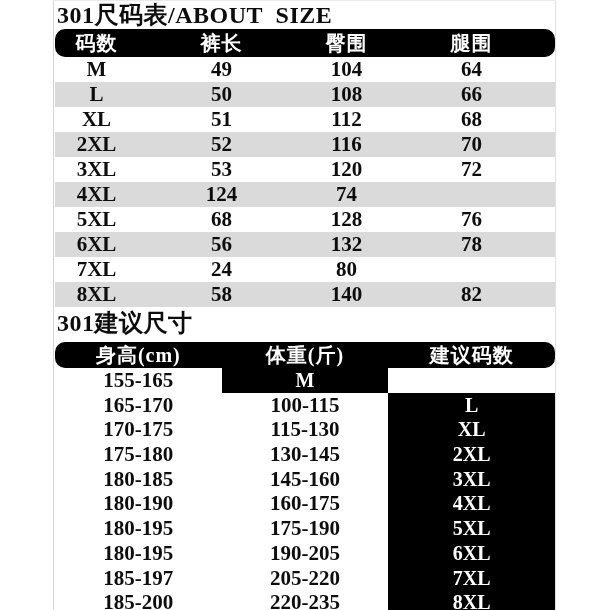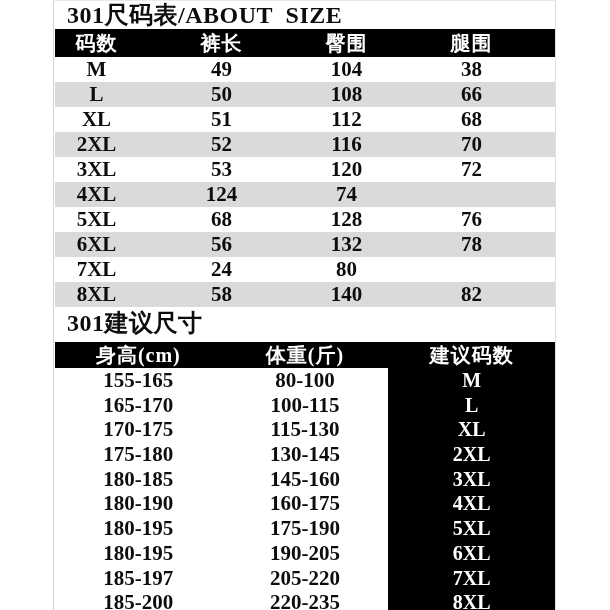--- a/index.html
+++ b/index.html
@@ -26,30 +26,31 @@
     position: absolute;
     left: 55px;
     top: 0;
     width: 500px;
   }
 
   .title {
     height: 29px;
     line-height: 30px;
     font-size: 24px;
-    padding-left: 12px;
+    padding-left: 2px;
     white-space: pre;
     letter-spacing: 0.5px;
   }
   .title2 { height: 21px; line-height: 32px; }
 
   .t-header {
     background: #000000;
     color: #ffffff;
     font-size: 20px;
+    border-radius: 10px;
   }
   .t-header.t1 { height: 28px; line-height: 28px; }
   .t-header.t2 { height: 26px; line-height: 26px; display: grid; grid-template-columns: repeat(3, 1fr); margin-top: 14px; }
 
   .t1-grid {
     position: relative;
     left: -21px;
     display: grid;
     grid-template-columns: repeat(4, 1fr);
     height: 100%;
@@ -88,21 +89,21 @@
         <div class="hcell">臀围</div>
         <div class="hcell">腿围</div>
       </div>
     </div>
 
     <div class="t1-row">
       <div class="t1-grid">
         <div class="cell">M</div>
         <div class="cell">49</div>
         <div class="cell">104</div>
-        <div class="cell">38</div>
+        <div class="cell">64</div>
       </div>
     </div>
     <div class="t1-row alt">
       <div class="t1-grid">
         <div class="cell">L</div>
         <div class="cell">50</div>
         <div class="cell">108</div>
         <div class="cell">66</div>
       </div>
     </div>
@@ -172,21 +173,20 @@
     <div class="title title2">301建议尺寸</div>
 
     <div class="t-header t2">
       <div class="hcell">身高(cm)</div>
       <div class="hcell">体重(斤)</div>
       <div class="hcell">建议码数</div>
     </div>
 
     <div class="t2-row">
       <div class="cell">155-165</div>
-      <div class="cell">80-100</div>
       <div class="cell suggest">M</div>
     </div>
     <div class="t2-row">
       <div class="cell">165-170</div>
       <div class="cell">100-115</div>
       <div class="cell suggest">L</div>
     </div>
     <div class="t2-row">
       <div class="cell">170-175</div>
       <div class="cell">115-130</div>

